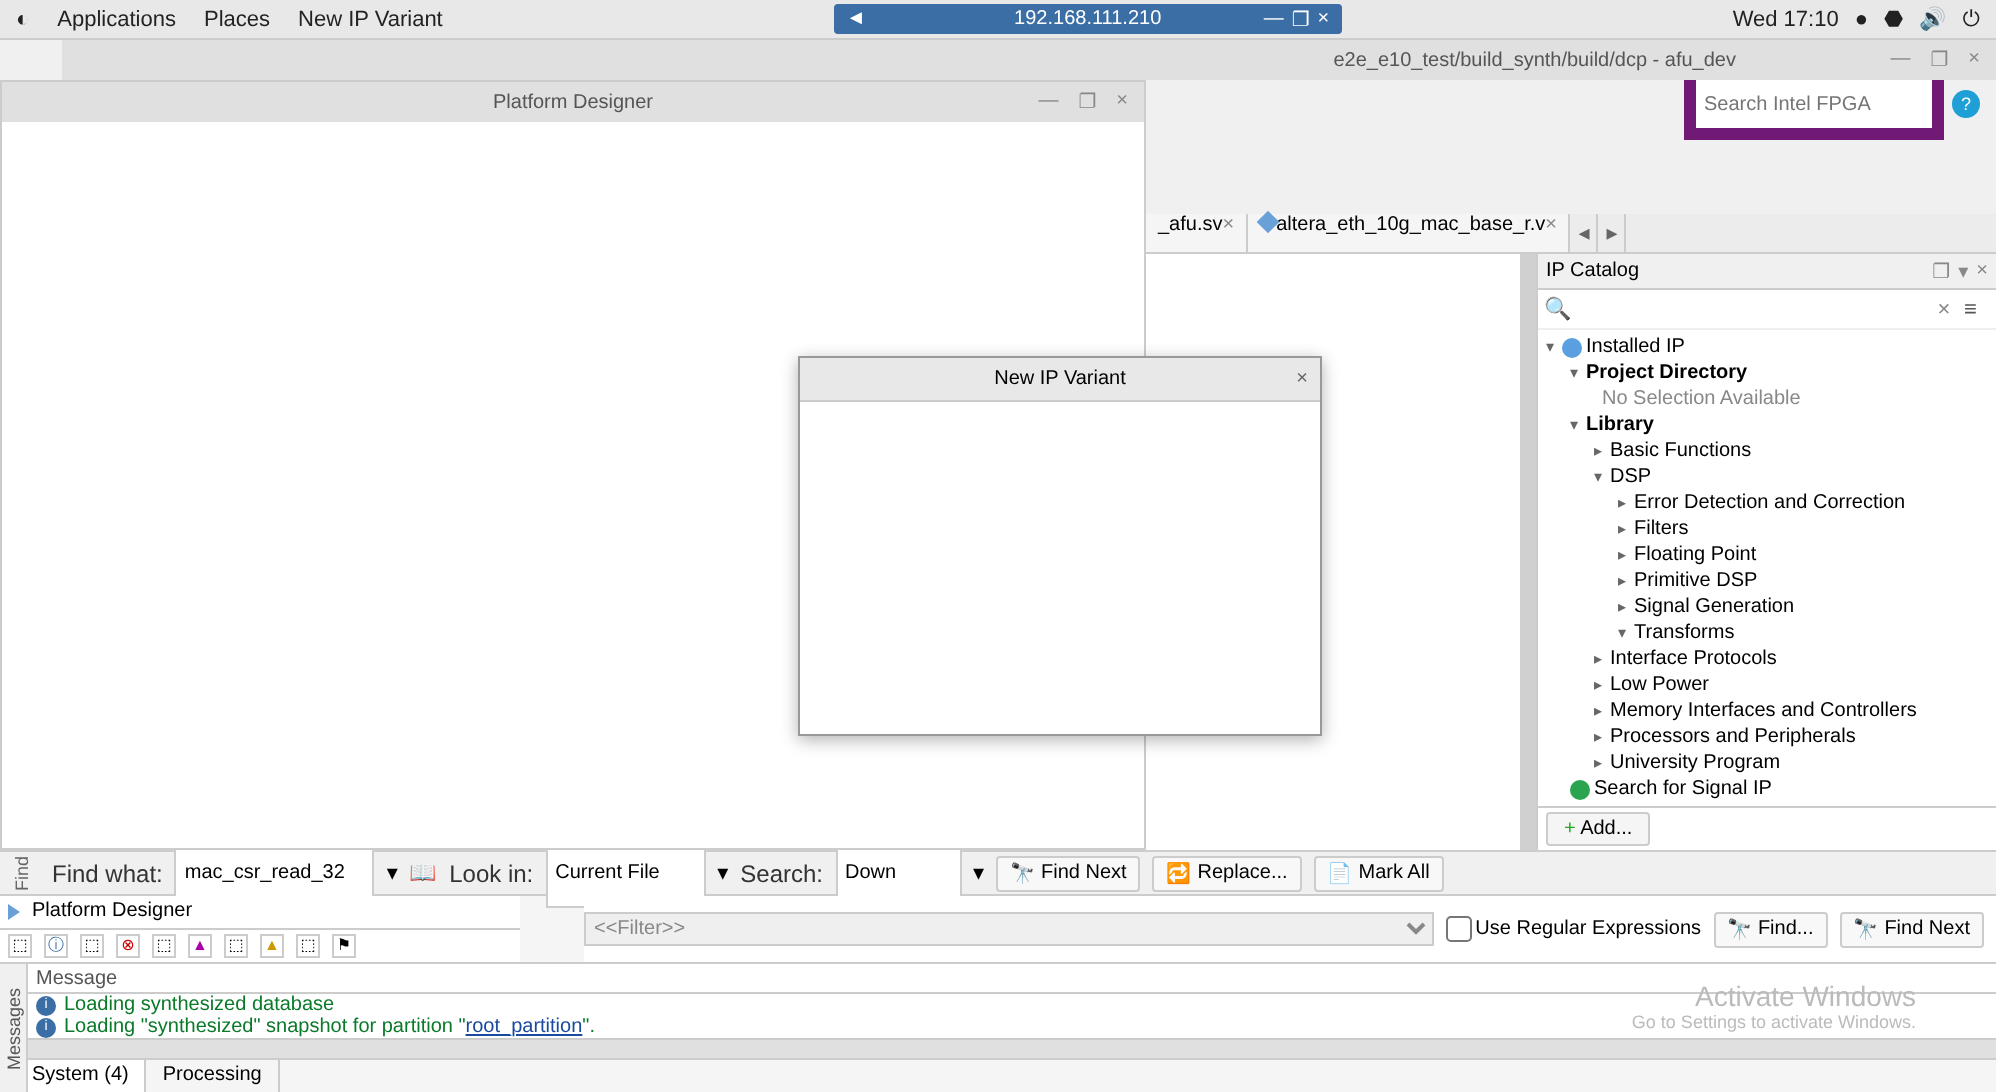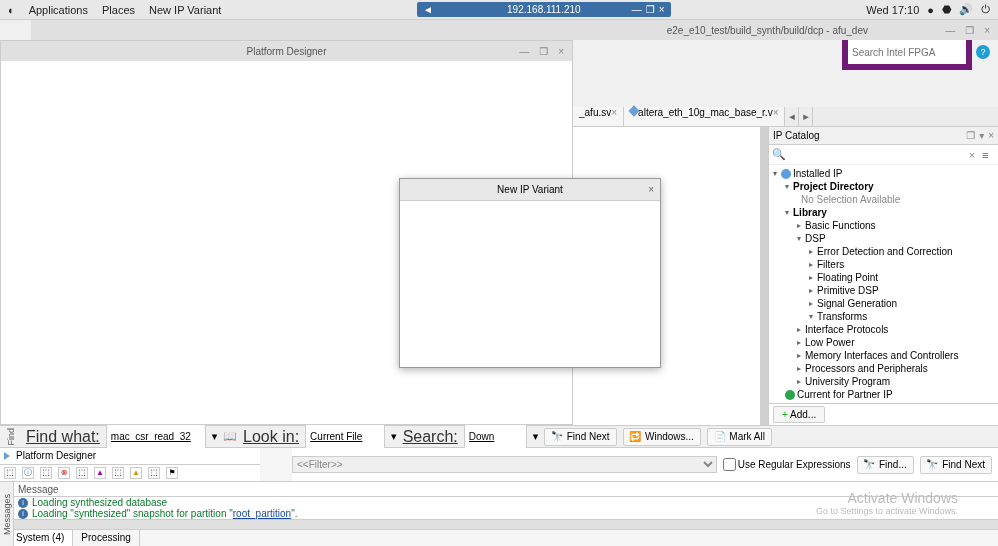--- a/index.html
+++ b/index.html
@@ -57,22 +57,22 @@
 .tree .globe { width:10px;height:10px;border-radius:50%;background:#5aa0e0;margin-right:2px;display:inline-block; }
 .tree .bullet { width:10px;height:10px;border-radius:50%;background:#2aa44f;margin-right:2px;display:inline-block; }
 
 .ip-catalog .add-row { height: 22px; border-top: 1px solid #ccc; display:flex; align-items:center; padding:0 4px; }
 .ip-catalog .add-row button { font-size:10px; padding:2px 8px; background:#f5f5f5; border:1px solid #ccc; border-radius:2px; cursor:pointer; }
 
 
 .bottom { height: 121px; display:flex; flex-direction:column; border-top:1px solid #ccc; background:#f5f5f5; }
 .find-bar { height: 22px; display:flex; align-items:center; gap:6px; padding:0 6px; border-bottom:1px solid #ccc; background:#f0f0f0; }
 .find-bar .rot { writing-mode: vertical-rl; transform: rotate(180deg); font-size: 9px; color:#666; margin-right:4px; }
-.find-bar input, .find-bar select { height:17px; font-size:10px; border:1px solid #ccc; padding:16px 4px;text-decoration:underline; }
-.find-bar .lbl { font-size:16px; color:#333;text-decoration:underline; }
+.find-bar input, .find-bar select { height:17px; font-size:10px; border:1px solid #ccc; padding:16px 4px; }
+.find-bar .lbl { font-size:12px; color:#333; }
 .find-bar button { height:18px; font-size:10px; background:#f8f8f8; border:1px solid #ccc; border-radius:2px; padding:0 6px; display:flex; align-items:center; gap:3px; cursor:pointer; }
 .find-bar .binoc { color:#3a6ea5; }
 
 .pd-row2 { height: 34px; display:flex; border-bottom: 1px solid #ccc; }
 .pd-tab-area { width: 260px; display:flex; flex-direction:column; }
 .pd-tab-area .tabline { height:17px; display:flex; align-items:center; background:#fff; border-bottom:1px solid #ccc; }
 .pd-tab-area .tabline .tri { width:8px;height:8px;border-left:6px solid #6aa0d8;border-top:4px solid transparent;border-bottom:4px solid transparent;margin:0 4px; }
 .pd-tab-area .icons-row { height:17px; display:flex; align-items:center; gap:6px; padding:0 4px; background:#fff; }
 .pd-tab-area .icons-row .ic { width:12px;height:12px;border:1px solid #ccc;display:flex;align-items:center;justify-content:center;font-size:8px; }
 
@@ -256,21 +256,21 @@
           <div class="node" style="padding-left:28px">
               <span class="arrow">▸</span>
               <span>Processors and Peripherals</span>
             </div>
           <div class="node" style="padding-left:28px">
               <span class="arrow">▸</span>
               <span>University Program</span>
             </div>
           <div class="node" style="padding-left:16px">
               <span class="bullet"></span>
-              <span>Current for Partner IP</span>
+              <span>Search for Signal IP</span>
             </div>
         </div>
         <div class="add-row">
           <button><span style="color:#2a2">+</span> <span>Add...</span></button>
         </div>
       </div>
     </div>
   </div>
 </div>
 
@@ -286,21 +286,21 @@
     <span>▾</span>
     <span class="lbl">Search:</span>
     <input style="width: 63px;" value="Down">
     <span>▾</span>
     <button>
         <span class="binoc">🔭</span>
         <span>Find Next</span>
       </button>
     <button>
         <span>🔁</span>
-        <span>Windows...</span>
+        <span>Replace...</span>
       </button>
     <button>
         <span>📄</span>
         <span>Mark All</span>
       </button>
   </div>
 
   <div class="pd-row2">
     <div class="pd-tab-area">
       <div class="tabline">

